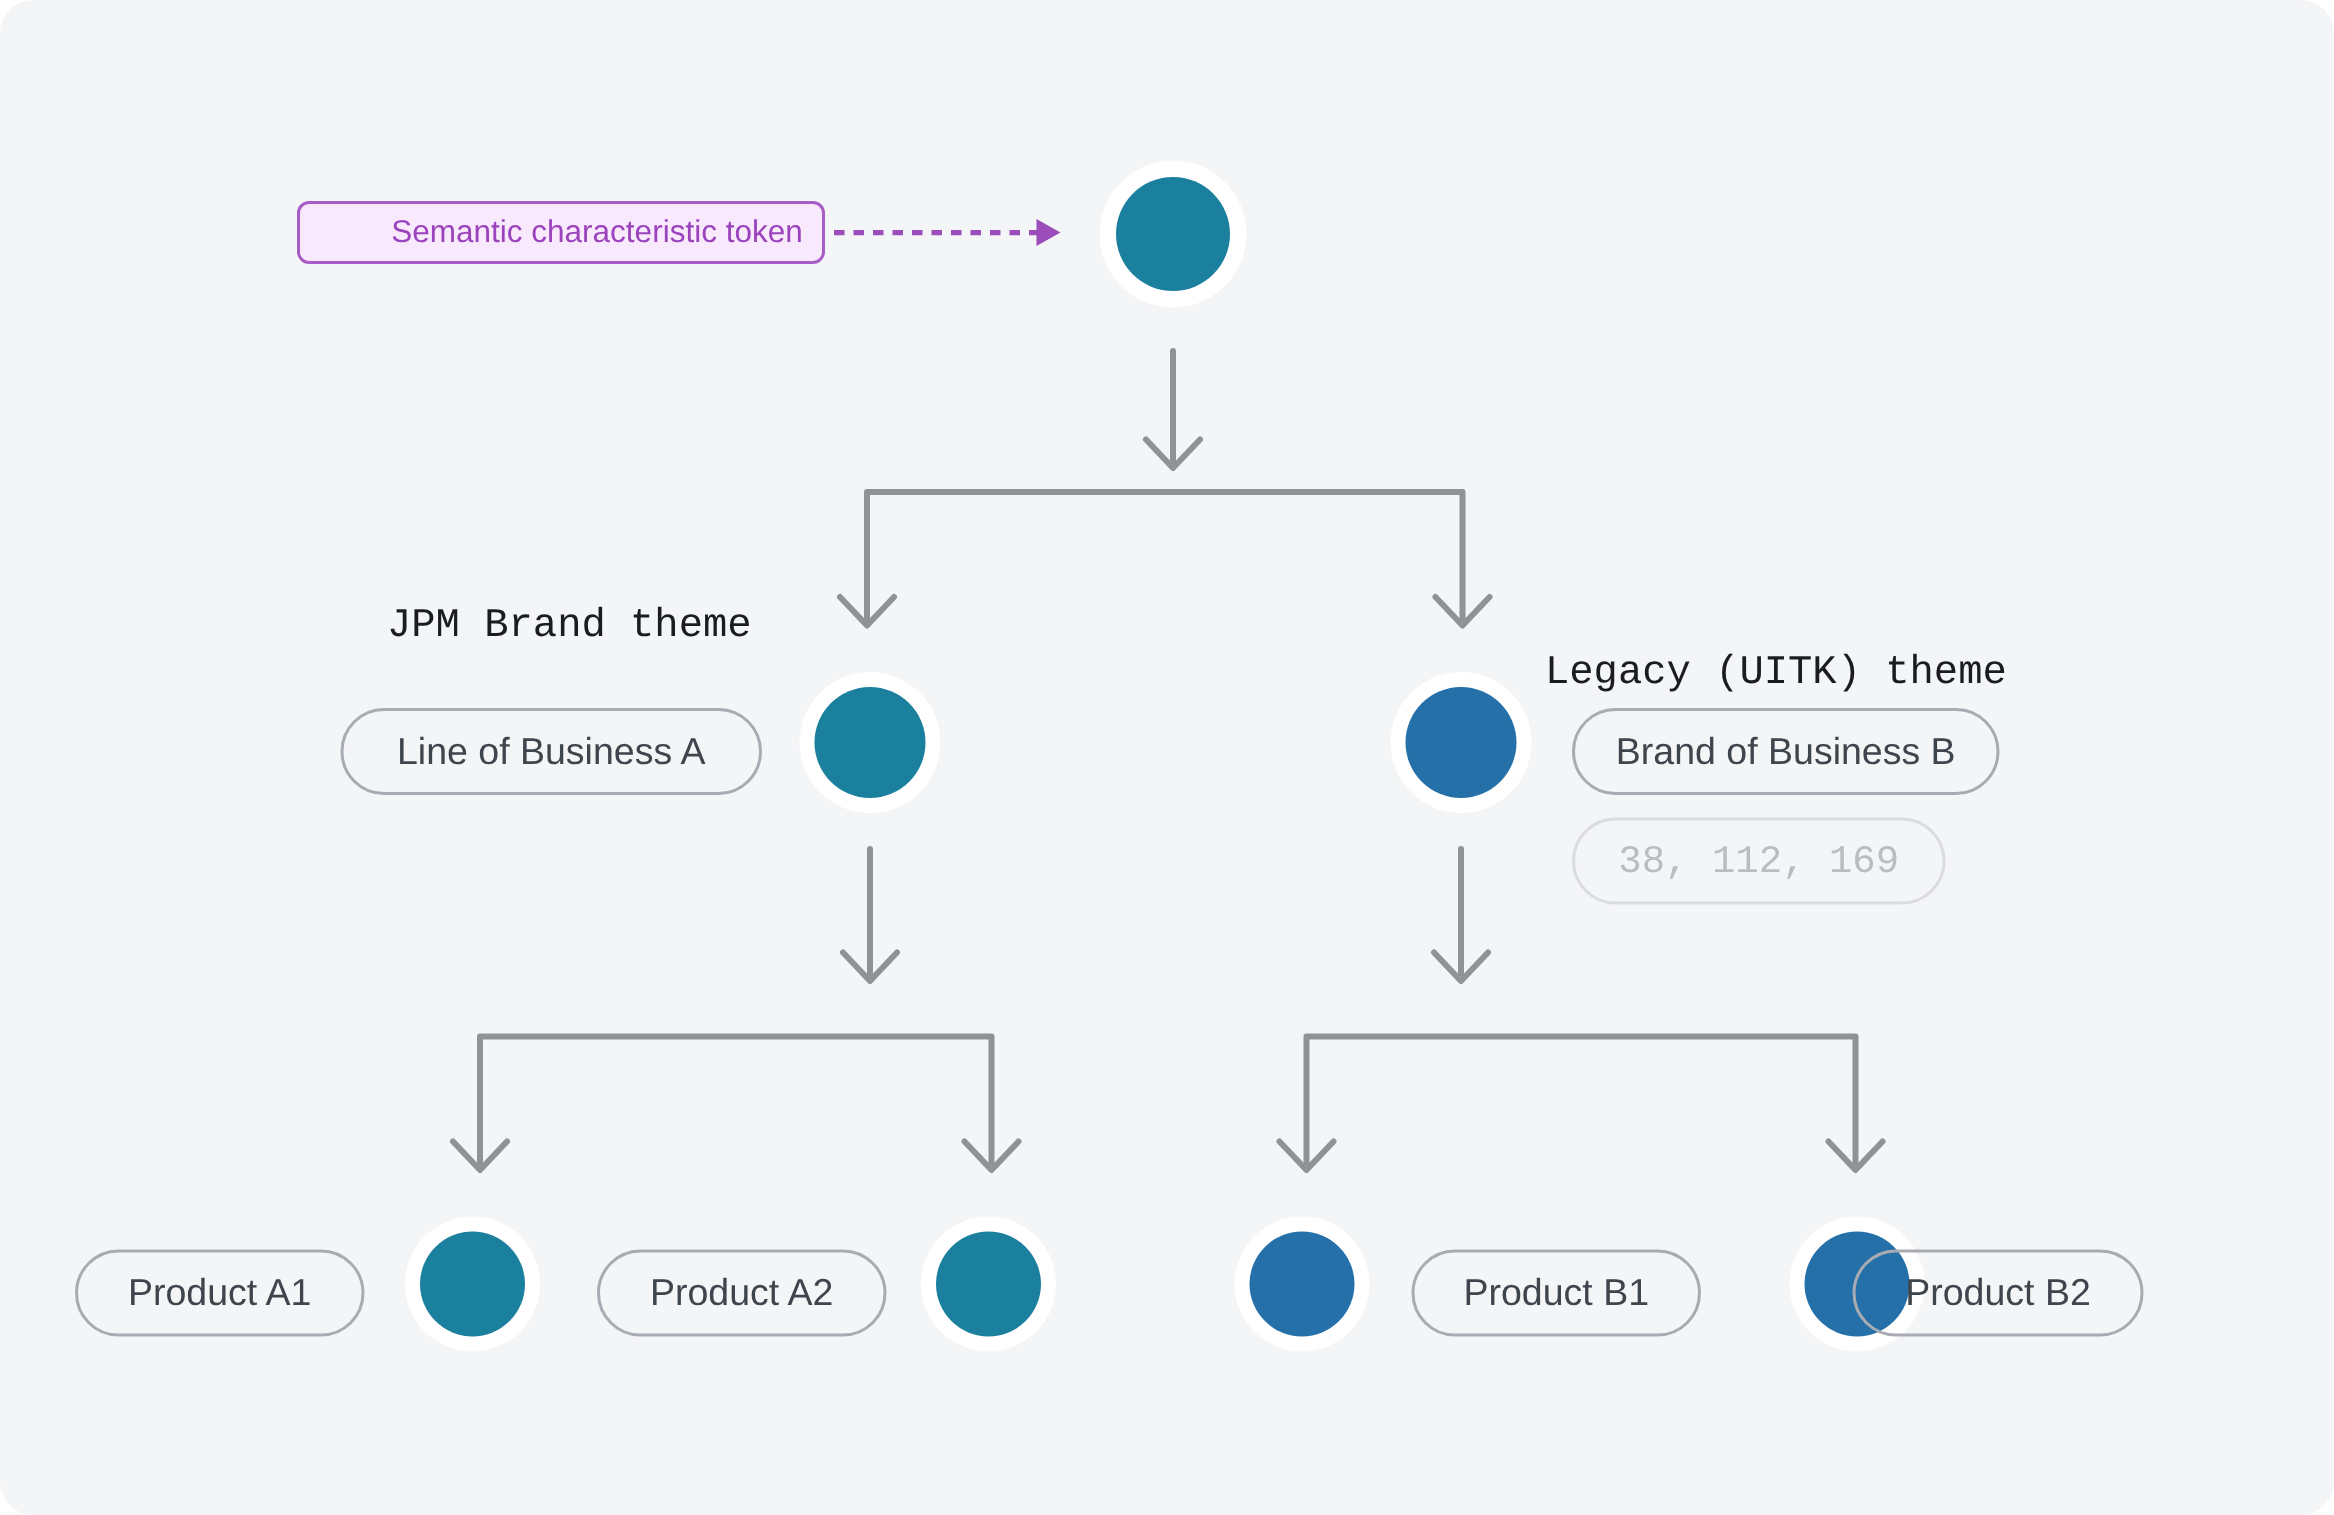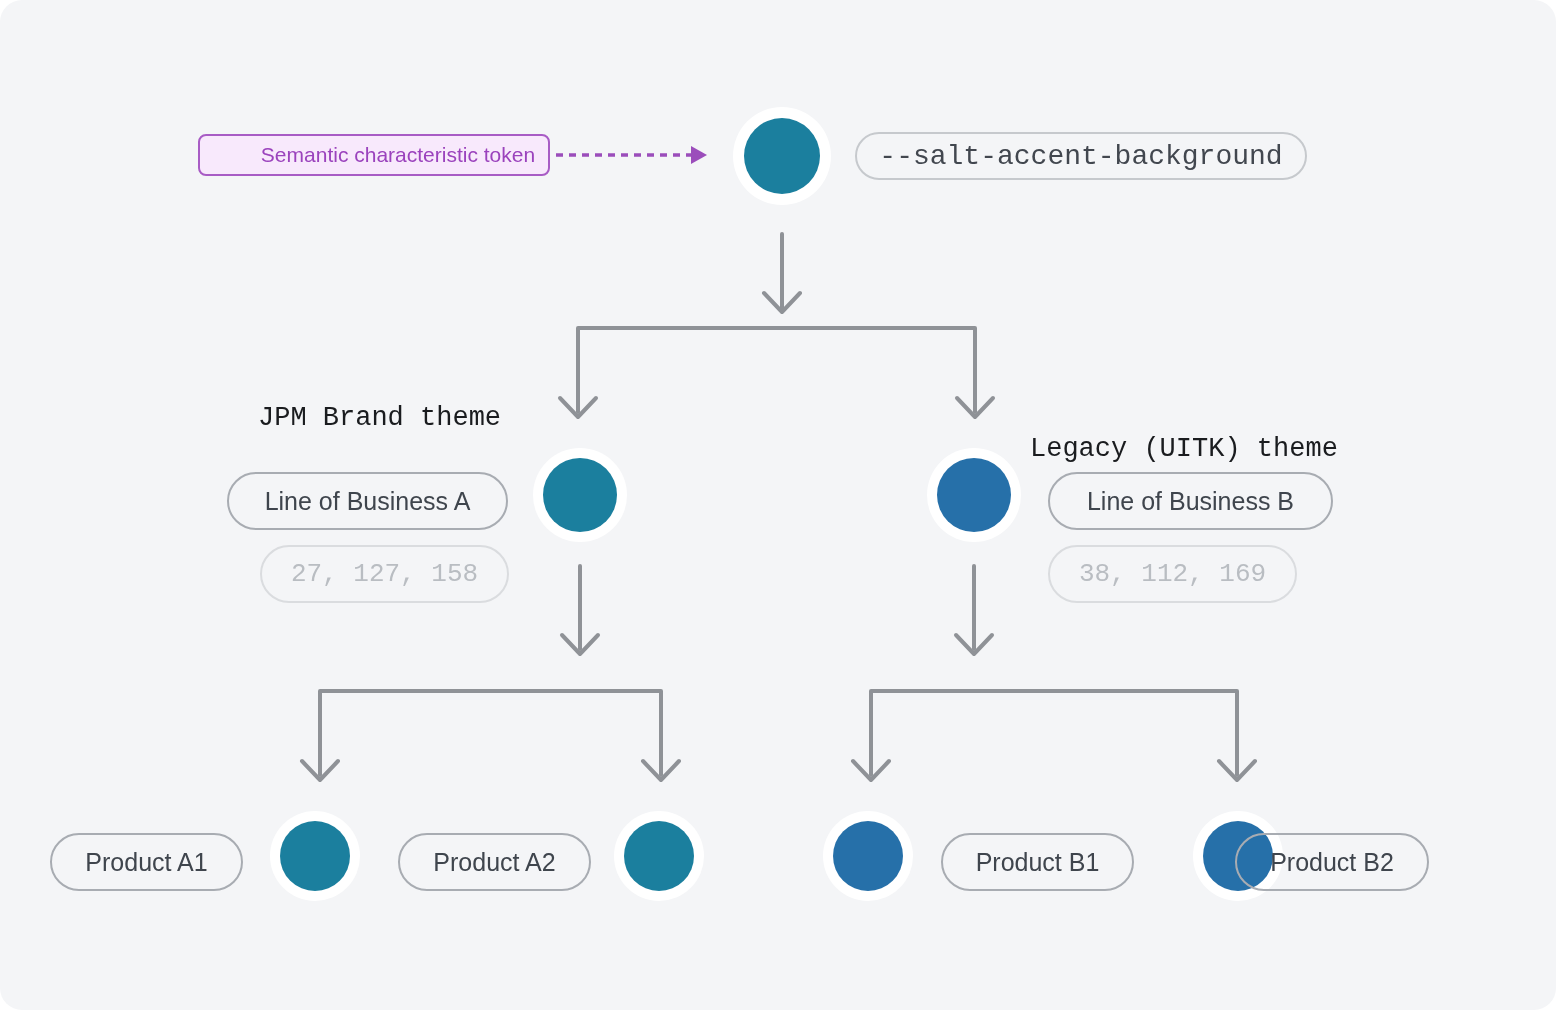--- a/index.html
+++ b/index.html
@@ -116,34 +116,32 @@
       <path d="M853 761 L871 780 L889 761"></path>
       <path d="M1219 761 L1237 780 L1255 761"></path>
     </g>
   </svg>
 
   <div class="annotation" style="left:198px;top:134px;width:352px;padding-left:48px;">Semantic characteristic token</div>
 
   <div class="node n98" style="left:733px;top:107px;">
     <div class="core" style="background-color: rgb(27, 127, 158);"></div>
   </div>
-  <div class="pill mono token" style="left:855px;top:132px;width:452px;">--salt-accent-background</div>
 
   <div class="theme-label" style="left:258px;top:403px;">JPM Brand theme</div>
   <div class="pill" style="left:227px;top:472px;width:281px;">Line of Business A</div>
   <div class="node n94" style="left:533px;top:448px;">
     <div class="core" style="background-color: rgb(27, 127, 158);"></div>
   </div>
-  <div class="pill mono rgb" style="left:260px;top:545px;width:249px;">27, 127, 158</div>
 
   <div class="theme-label" style="left:1030px;top:403px;margin-top:31px;">Legacy (UITK) theme</div>
   <div class="node n94" style="left:927px;top:448px;">
     <div class="core" style="background-color: rgb(38, 112, 169);"></div>
   </div>
-  <div class="pill" style="left:1048px;top:472px;width:285px;">Line of Business B</div>
+  <div class="pill" style="left:1048px;top:472px;width:285px;">Brand of Business B</div>
   <div class="pill mono rgb" style="left:1048px;top:545px;width:249px;">38, 112, 169</div>
 
   <div class="pill" style="left:50px;top:833px;width:193px;">Product A1</div>
   <div class="node n90" style="left:270px;top:811px;">
     <div class="core" style="background-color: rgb(27, 127, 158);"></div>
   </div>
 
   <div class="pill" style="left:398px;top:833px;width:193px;">Product A2</div>
   <div class="node n90" style="left:614px;top:811px;">
     <div class="core" style="background-color: rgb(27, 127, 158);"></div>

